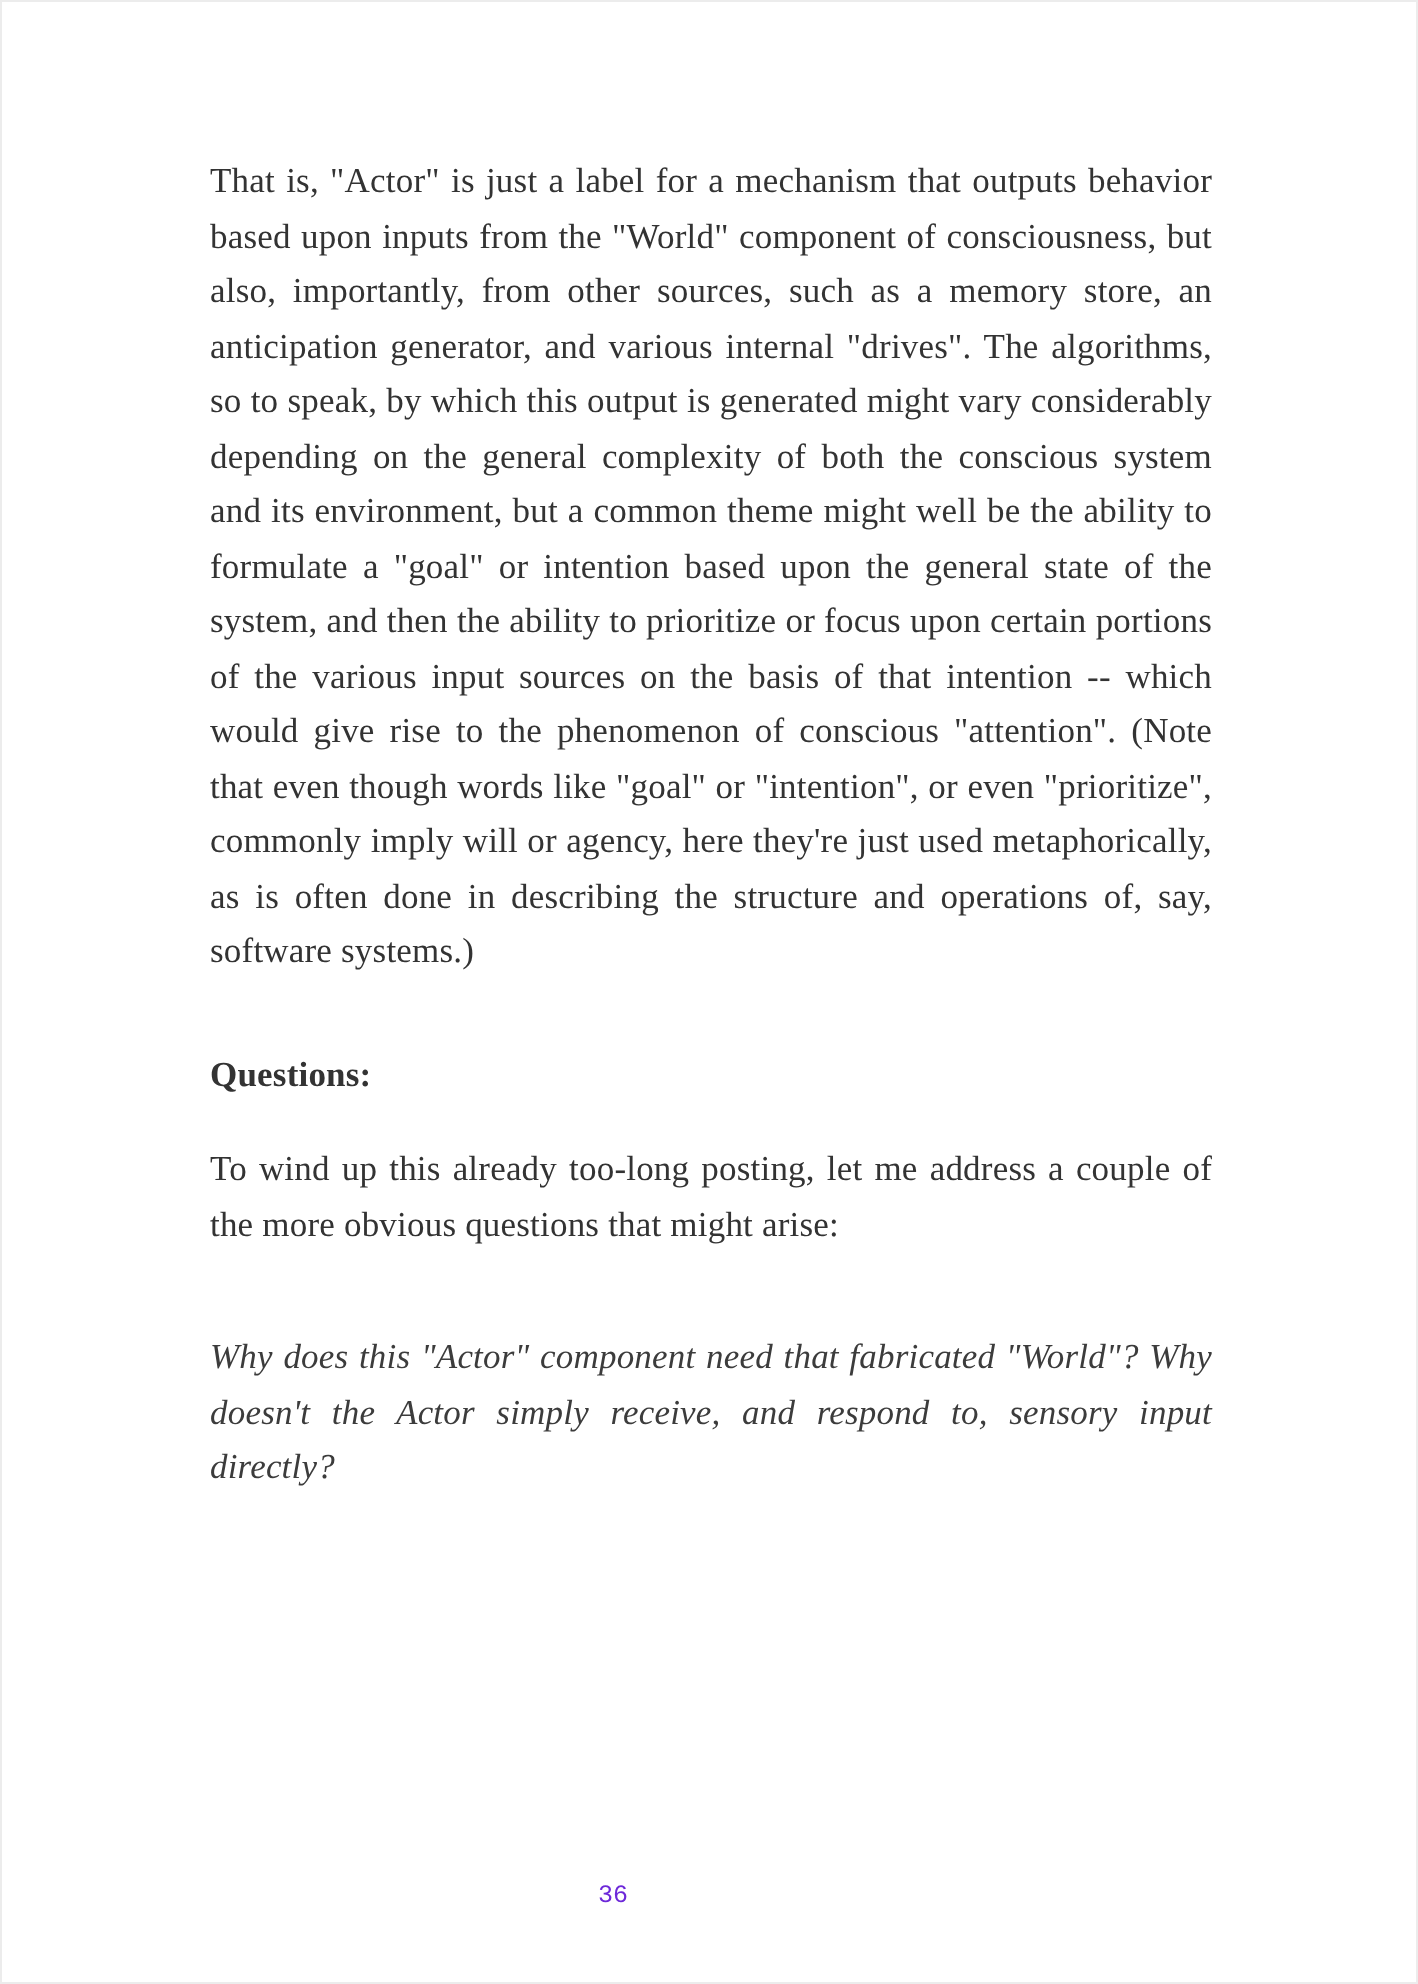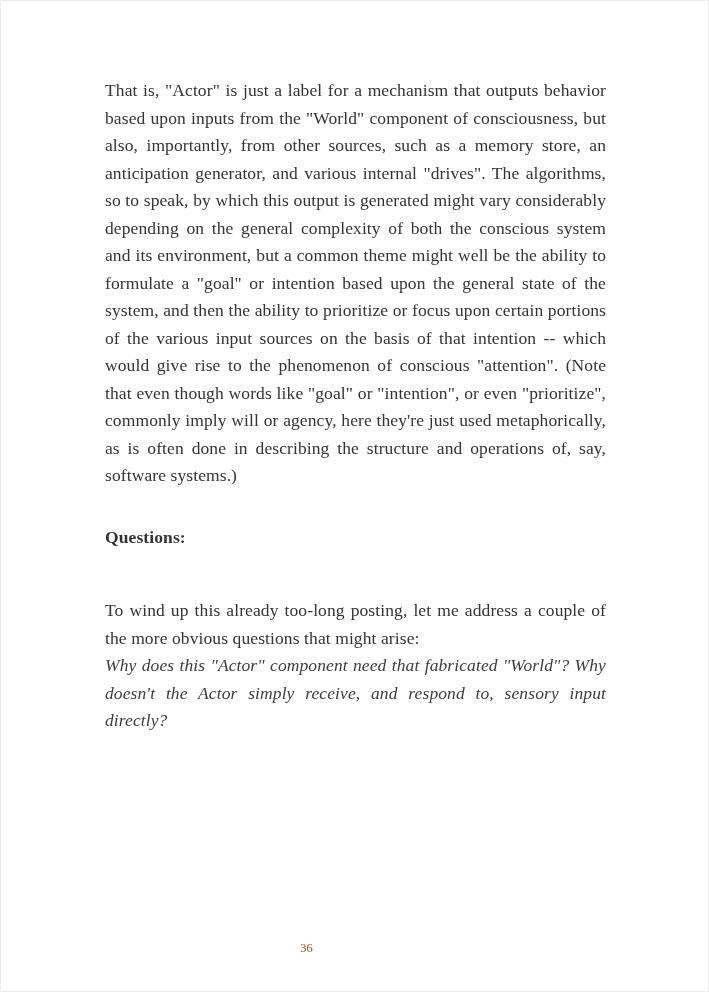--- a/index.html
+++ b/index.html
@@ -25,32 +25,32 @@
   }
   .content p {
     margin: 0;
     font-size: 17.5px;
     line-height: 27.5px;
     color: #333333;
     text-align: justify;
     letter-spacing: 0.1px;
   }
   p.para-1   { margin-bottom: 34px; }
-  p.heading  { font-weight: bold; text-align: left; margin-bottom: 46px; }
-  p.para-2   { }
+  p.heading  { font-weight: bold; text-align: left; margin-bottom: 20px; }
+  p.para-2   { margin-bottom: 39px; }
   p.para-3   { font-style: italic; color: #3c3c3c; margin-bottom: 43px; }
   .page-number {
     position: absolute;
     left: 0;
     top: 940px;
     width: 611px;
     text-align: center;
     font-size: 12.5px;
-    color: #c2410c;
-    font-family: Liberation Serif, serif;
+    color: #6d28d9;
+    font-family: Liberation Mono, monospace;
   }
 </style>
 </head>
 <body>
 
 <div class="page">
   <div class="content">
     <p class="para-1">That is, "Actor" is just a label for a mechanism that outputs behavior based upon inputs from the "World" component of consciousness, but also, importantly, from other sources, such as a memory store, an anticipation generator, and various internal "drives". The algorithms, so to speak, by which this output is generated might vary considerably depending on the general complexity of both the conscious system and its environment, but a common theme might well be the ability to formulate a "goal" or intention based upon the general state of the system, and then the ability to prioritize or focus upon certain portions of the various input sources on the basis of that intention -- which would give rise to the phenomenon of conscious "attention". (Note that even though words like "goal" or "intention", or even "prioritize", commonly imply will or agency, here they're just used metaphorically, as is often done in describing the structure and operations of, say, software systems.)</p>
 
     <p class="heading">Questions:</p>

